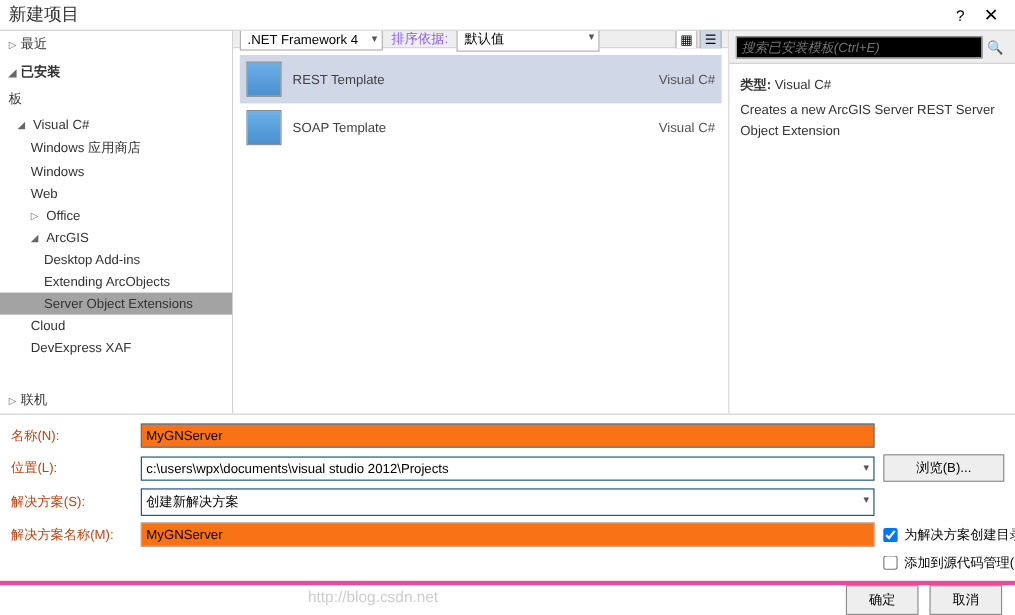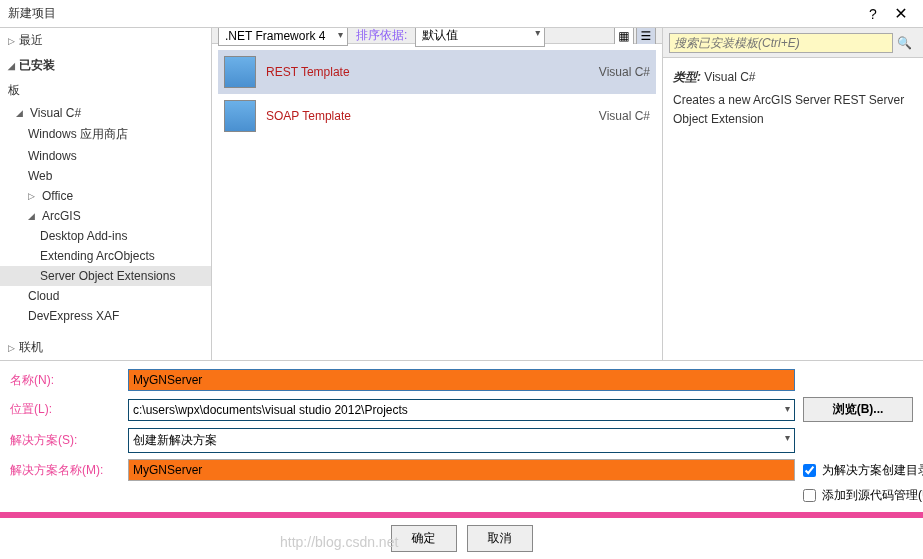--- a/index.html
+++ b/index.html
@@ -1,73 +1,73 @@
 <!DOCTYPE html>
 <html><head>
   <meta charset="utf-8">
   <style>
     * { box-sizing: border-box; margin: 0; padding: 0; font-family: "Microsoft YaHei", "Segoe UI", sans-serif; font-size: 12px; }
     body { background: #fff; width: 923px; height: 559px; overflow: hidden; display: flex; flex-direction: column; }
     
     .titlebar { height: 28px; display: flex; align-items: center; padding: 0 8px; border-bottom: 1px solid #ccc; }
-    .titlebar-title { flex: 1; font-size: 12px; color: #333; }
+    .titlebar-title { flex: 1; font-size: 16px; color: #333; }
     .titlebar-help { width: 28px; text-align: center; font-size: 14px; cursor: pointer; }
     .titlebar-close { width: 28px; text-align: center; font-size: 16px; cursor: pointer; }
     
     .main-area { flex: 1; display: flex; overflow: hidden; }
     
     .left-panel { width: 212px; border-right: 1px solid #ccc; display: flex; flex-direction: column; overflow-y: auto; }
     .nav-section { padding: 4px 8px; display: flex; align-items: center; gap: 4px; }
     .nav-section.selected { background: #fff; font-weight: bold; }
     .nav-section .tri { font-size: 9px; color: #666; }
     .nav-section .label { color: #333; }
     .nav-group-label { padding: 4px 8px; color: #333; }
     .nav-item { padding: 3px 8px; display: flex; align-items: center; gap: 4px; color: #333; cursor: pointer; }
     .nav-item.indent1 { padding-left: 16px; }
     .nav-item.indent2 { padding-left: 28px; }
     .nav-item.indent3 { padding-left: 40px; }
-    .nav-item.selected { background: #e5e5e5; }
+    .nav-item.selected { background: #a3a3a3; }
     .nav-item .tri { font-size: 9px; color: #666; width: 10px; }
     .nav-spacer { flex: 1; }
     
     .center-panel { flex: 1; display: flex; flex-direction: column; border-right: 1px solid #ccc; }
     .toolbar { height: 16px; background: #eee; border-bottom: 1px solid #ccc; display: flex; align-items: center; padding: 0 6px; gap: 8px; }
     .dropdown { background: #fff; border: 1px solid #aaa; padding: 2px 18px 2px 6px; position: relative; min-width: 130px; cursor: pointer; }
     .dropdown::after { content: "▾"; position: absolute; right: 4px; top: 2px; font-size: 10px; color: #555; }
     .sort-label { color: #8b5cf6; }
     .view-icons { display: flex; gap: 2px; margin-left: auto; }
     .view-icon { width: 20px; height: 18px; border: 1px solid #aaa; background: #fff; display: flex; align-items: center; justify-content: center; cursor: pointer; }
     .view-icon.active { background: #d0d8e8; }
     
     .template-list { flex: 1; background: #fff; padding: 6px; }
     .template-item { display: flex; align-items: center; padding: 6px; gap: 10px; cursor: pointer; }
     .template-item.selected { background: #d0d8e8; }
     .template-icon { width: 32px; height: 32px; background: linear-gradient(#6bb0e8,#4a90d0); border: 1px solid #888; }
-    .template-name { flex: 1; color: #b91c1c; }
+    .template-name { flex: 1; color: #404040; }
     .template-lang { color: #555; width: 80px; text-align: right; }
     
     .right-panel { width: 260px; display: flex; flex-direction: column; }
     .search-row { height: 30px; background: #eee; border-bottom: 1px solid #ccc; display: flex; align-items: center; padding: 0 6px; }
-    .search-input { flex: 1; border: 1px solid #aaa; background: #fef9c3; padding: 2px 4px; color: #888; font-style: italic; }
+    .search-input { flex: 1; border: 1px solid #aaa; background: #000000; padding: 2px 4px; color: #888; font-style: italic; }
     .search-btn { width: 24px; text-align: center; color: #555; cursor: pointer; }
     .detail { padding: 10px; color: #333; line-height: 1.6; }
-    .detail-type b { font-weight: bold; font-style: italic; }
+    .detail-type b { font-weight: bold; }
     .detail-desc { margin-top: 4px; }
     
     .bottom-form { border-top: 1px solid #ccc; padding: 8px 10px; display: grid; grid-template-columns: 110px 1fr 110px; gap: 6px 8px; align-items: center; }
-    .form-label { color: #ec4899; }
+    .form-label { color: #c2410c; }
     .form-input { border: 1px solid #3b78b0; padding: 3px 4px; width: 100%; background: #f97316; }
     .form-input.gray { border: 1px solid #aaa; }
     .form-combo { border: 1px solid #0c4a6e; padding: 3px 18px 3px 4px; width: 100%; background: #fff; position: relative; cursor: pointer; }
     .form-combo::after { content: "▾"; position: absolute; right: 4px; top: 3px; font-size: 10px; color: #555; }
-    .browse-btn { border: 1px solid #888; background: #eee; padding: 3px 10px; cursor: pointer; text-align: center; font-weight: bold; }
+    .browse-btn { border: 1px solid #888; background: #eee; padding: 3px 10px; cursor: pointer; text-align: center; }
     .checkbox-row { display: flex; align-items: center; gap: 6px; grid-column: 3; white-space: nowrap; }
     .checkbox-row input { width: 13px; height: 13px; }
     
-    .button-row { height: 47px; border-top: 6px solid #ec4899; display: flex; align-items: center; justify-content: center; padding: 0 12px; gap: 10px; }
+    .button-row { height: 31px; border-top: 4px solid #ec4899; display: flex; align-items: center; justify-content: flex-end; padding: 0 12px; gap: 10px; }
     .dlg-btn { border: 1px solid #888; background: #eee; padding: 4px 20px; cursor: pointer; }
     
     .watermark { position: absolute; bottom: 9px; left: 280px; color: #ccc; font-size: 14px; pointer-events: none; }
   </style>
 </head>
 <body>
 
 <div class="titlebar">
   <span class="titlebar-title">新建项目</span>
   <span class="titlebar-help">?</span>

